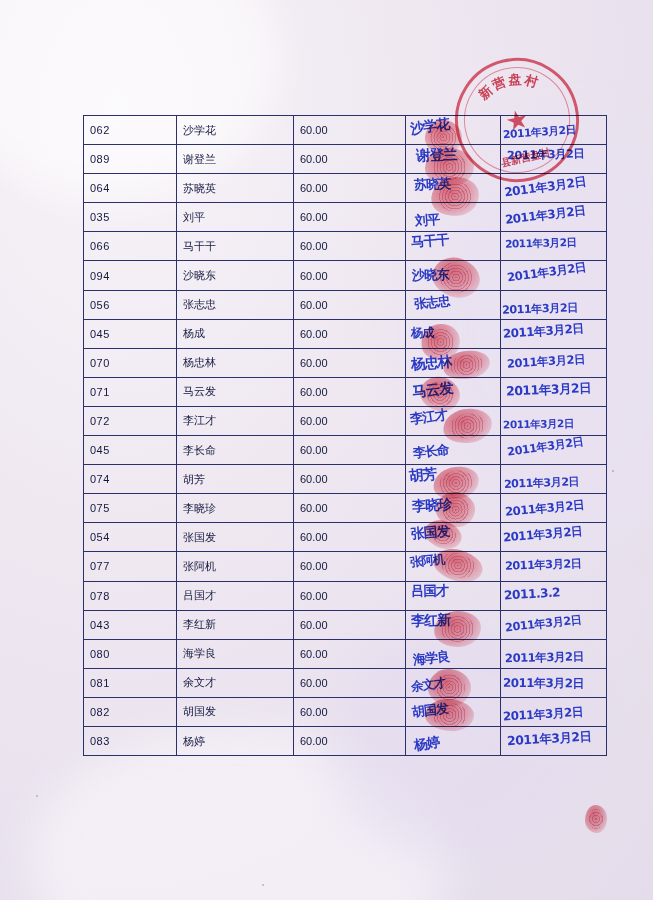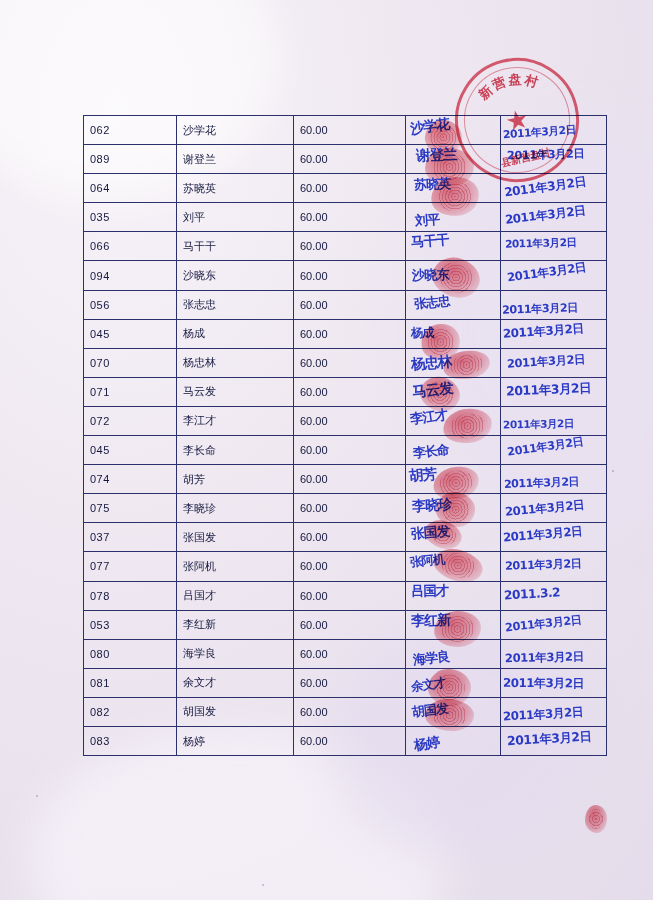--- a/index.html
+++ b/index.html
@@ -333,21 +333,21 @@
           <td class="c-amt">60.00</td>
           <td class="c-sig">
             <span class="hand sig" style="transform: translateY(-50%) rotate(-3.2deg); left: 6px; margin-top: -3px; font-size: 14.1px;">李晓珍</span>
             <div class="thumb" style="width: 39px; height: 35px; left: 30px; top: -2px; transform: rotate(7deg);"></div>
           </td>
           <td class="c-date">
             <span class="hand date" style="transform: translateY(-50%) rotate(-5.4deg); left: 4px; margin-top: 1px; font-size: 11.7px;">2011年3月2日</span>
           </td>
         </tr>
         <tr>
-          <td class="c-no">037</td>
+          <td class="c-no">054</td>
           <td class="c-name">张国发</td>
           <td class="c-amt">60.00</td>
           <td class="c-sig">
             <span class="hand sig" style="transform: translateY(-50%) rotate(-4.2deg); left: 5px; margin-top: -4px; font-size: 13.8px;">张国发</span>
             <div class="thumb" style="width: 38px; height: 27px; left: 18px; top: -2px; transform: rotate(19deg);"></div>
           </td>
           <td class="c-date">
             <span class="hand date" style="transform: translateY(-50%) rotate(-4.7deg); left: 2px; margin-top: -2px; font-size: 11.7px;">2011年3月2日</span>
           </td>
         </tr>
@@ -368,21 +368,21 @@
           <td class="c-name">吕国才</td>
           <td class="c-amt">60.00</td>
           <td class="c-sig">
             <span class="hand sig" style="transform: translateY(-50%) rotate(-1deg); left: 5px; margin-top: -5px; font-size: 13.4px;">吕国才</span>
           </td>
           <td class="c-date">
             <span class="hand date" style="transform: translateY(-50%) rotate(-3.3deg); left: 3px; margin-top: -2px; font-size: 12.2px;">2011.3.2</span>
           </td>
         </tr>
         <tr>
-          <td class="c-no">053</td>
+          <td class="c-no">043</td>
           <td class="c-name">李红新</td>
           <td class="c-amt">60.00</td>
           <td class="c-sig">
             <span class="hand sig" style="transform: translateY(-50%) rotate(-1.7deg); left: 5px; margin-top: -5px; font-size: 14px;">李红新</span>
             <div class="thumb" style="width: 47px; height: 36px; left: 28px; top: 0px; transform: rotate(-5deg);"></div>
           </td>
           <td class="c-date">
             <span class="hand date" style="transform: translateY(-50%) rotate(-6.1deg); left: 4px; margin-top: -1px; font-size: 11.3px;">2011年3月2日</span>
           </td>
         </tr>

